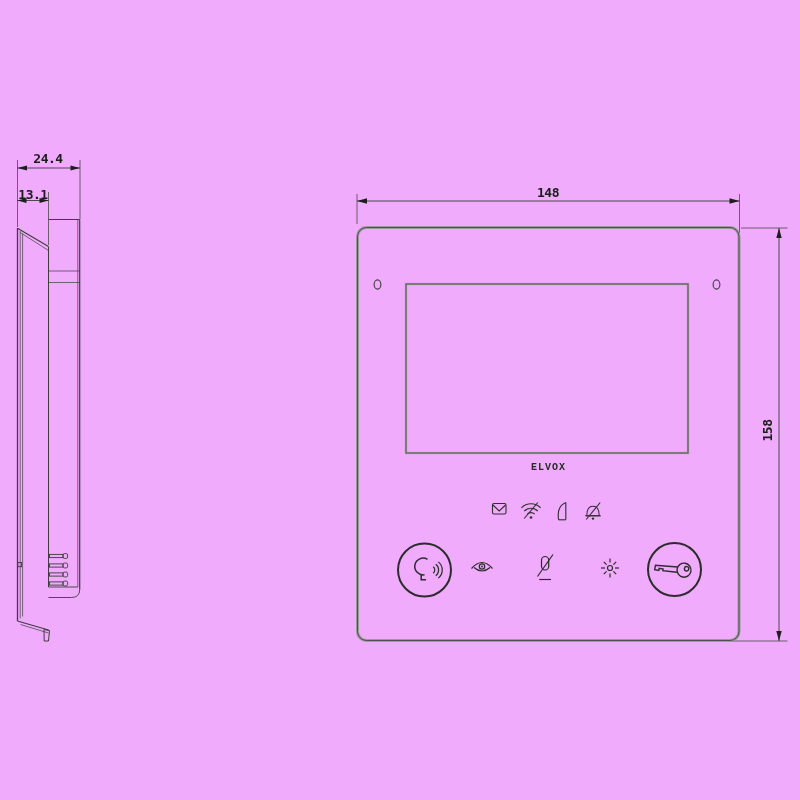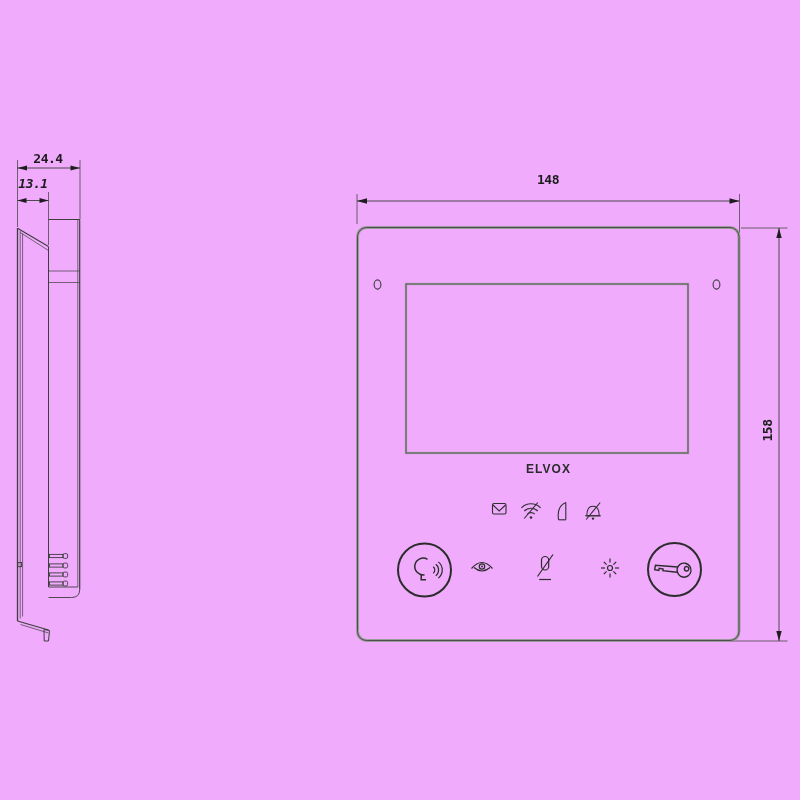--- a/index.html
+++ b/index.html
@@ -3,21 +3,21 @@
 <meta charset="utf-8">
 <style>
   html,body{margin:0;padding:0;background:#fff;}
   .canvas{position:relative;width:800px;height:800px;background:#f0abfc;overflow:hidden;
           font-family:"DejaVu Sans Mono","Liberation Mono",monospace;}
   svg{position:absolute;left:0;top:0;}
   .dim-label{position:absolute;font-size:13px;font-weight:700;color:#1c1c1c;
              text-align:center;letter-spacing:-0.5px;white-space:nowrap;}
   .dim-label.vert{transform:rotate(-90deg);transform-origin:center center;}
   .logo{position:absolute;left:522px;top:462px;width:53px;text-align:center;
-        font-family:Liberation Sans, sans-serif;font-size:12px;font-weight:800;
+        font-family:Liberation Mono, monospace;font-size:10px;font-weight:800;
         letter-spacing:1px;color:#2b2b2b;}
 </style>
 </head>
 <body>
 
 <div class="canvas">
 
 <svg width="800" height="800" viewBox="0 0 800 800">
 
   <g stroke="#3d3d3d" fill="none" stroke-width="1">
@@ -195,21 +195,21 @@
           <circle cx="11.8" cy="-2.8" r="2.2"></circle>
           <path d="M2.8,-3.1 L-19.5,-0.9 L-19.5,3.6 L-15.3,3.6 L-15.3,1.5 L-11.3,1.5 L-11.3,3.1 L2.8,2.3"></path>
         </g>
       </g>
     </g>
   </g>
 </svg>
 
 <div class="dim-label" style="left:24px;top:151px;width:48px;">24.4</div>
 
-<div class="dim-label" style="left:9px;top:176px;width:48px;font-style:italic;">13.1</div>
-
-<div class="dim-label" style="left:524px;top:172px;width:48px;">148</div>
+<div class="dim-label" style="left:9px;top:187px;width:48px;">13.1</div>
+
+<div class="dim-label" style="left:524px;top:185px;width:48px;">148</div>
 
 <div class="dim-label vert" style="left:743px;top:423px;width:48px;">158</div>
 
 <div class="logo">ELVOX</div>
 
 </div>
 
 </body></html>

